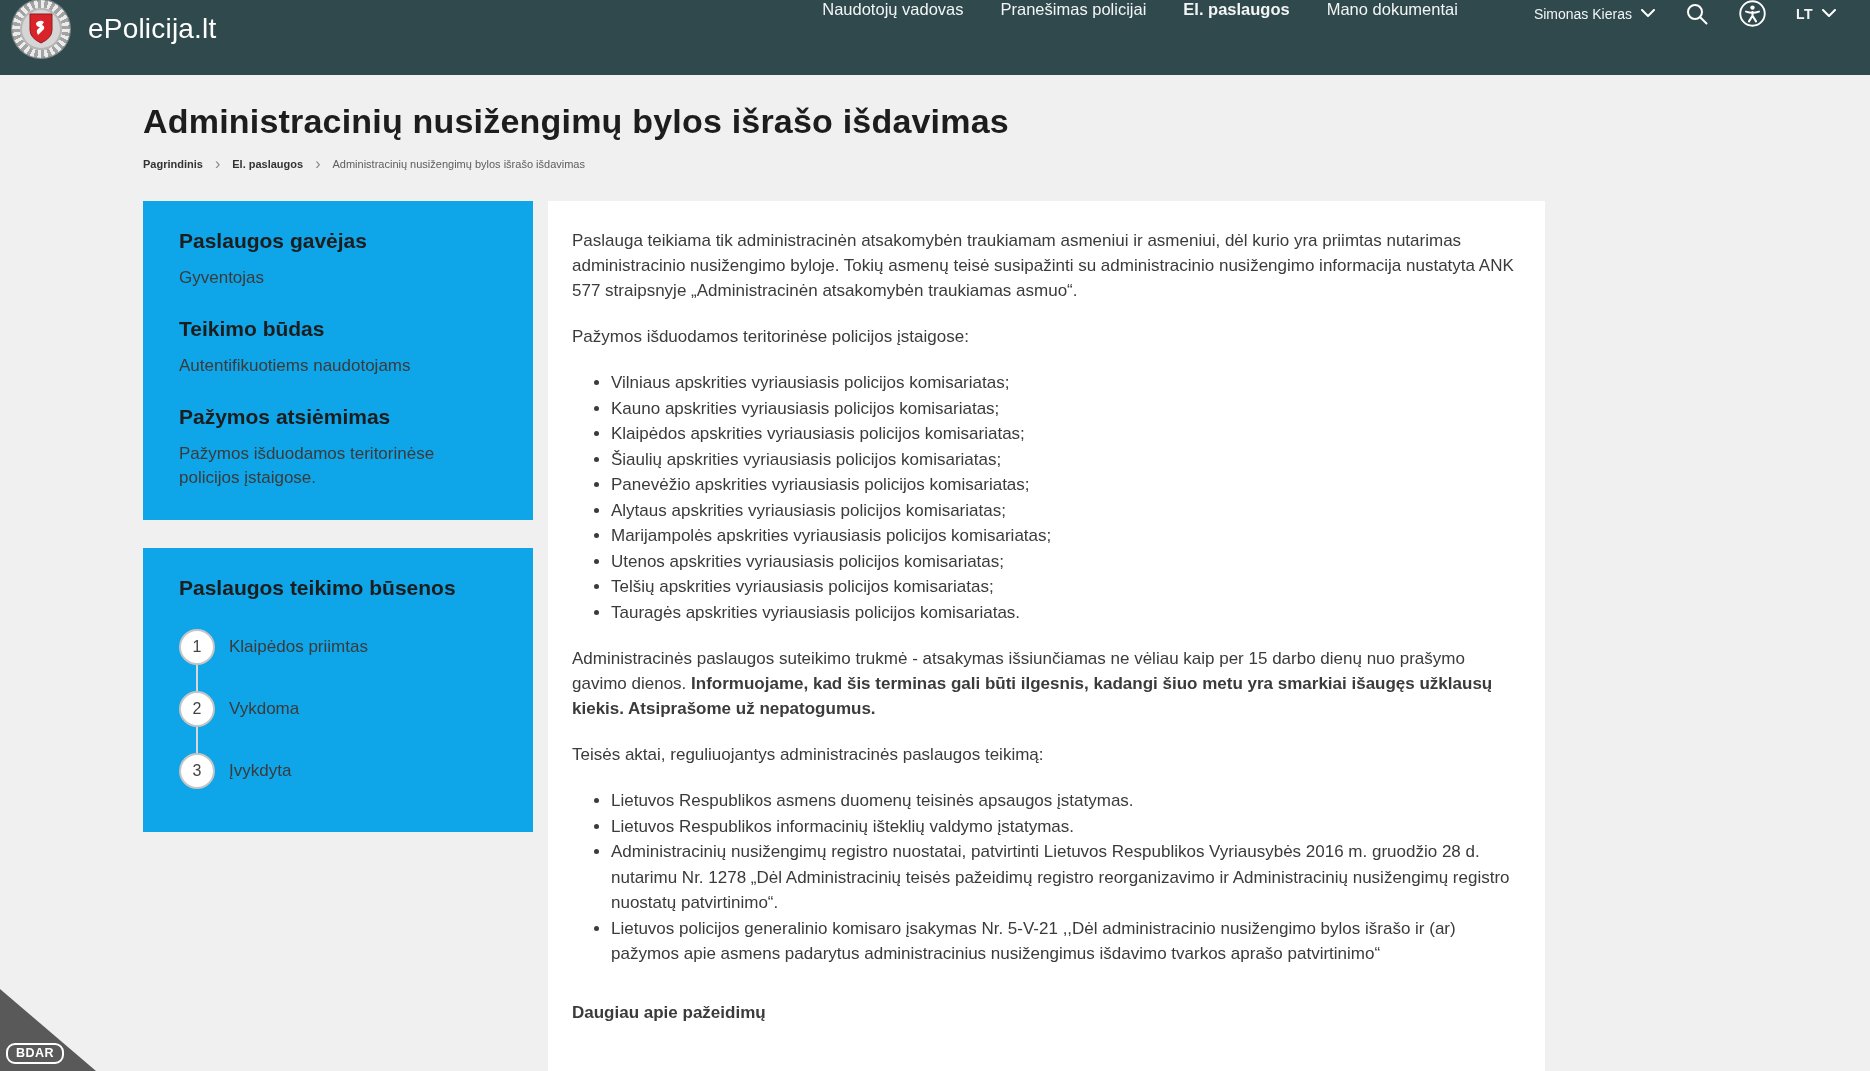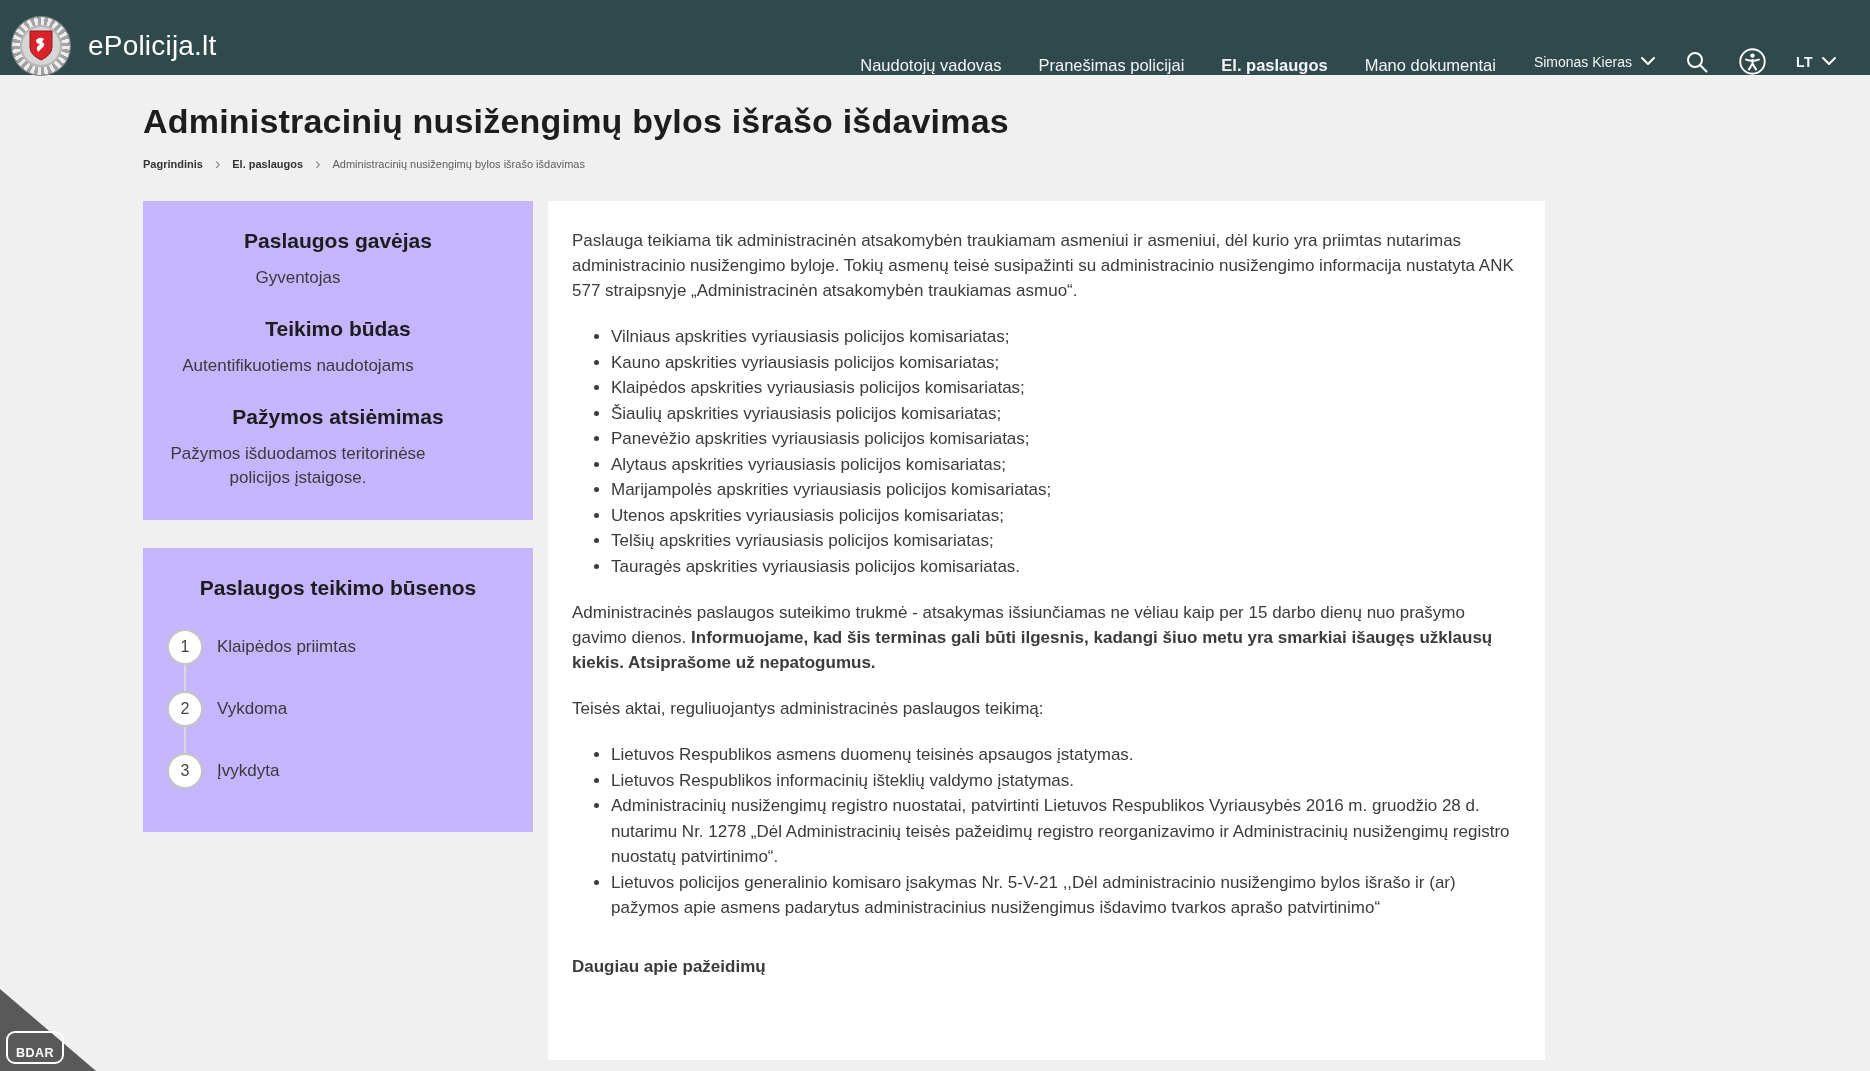--- a/index.html
+++ b/index.html
@@ -9,22 +9,23 @@
     background: #f0f0f1;
     color: #3b3b3b;
     position: relative;
   }
 
   
   .topbar {
     height: 75px;
     background: #30494d;
     display: flex;
-    align-items: flex-end;
+    align-items: flex-start;
     padding: 0 34px 0 12px;
+    gap: 38px;
   }
   .brand-wrap { display: flex; align-items: center; gap: 18px; }
   .badge {
     width: 58px; height: 58px; border-radius: 50%;
     background: repeating-conic-gradient(#ececec 0deg 7.5deg, #a3a3a3 7.5deg 15deg);
     position: relative; flex: 0 0 auto;
     box-shadow: 0 0 0 1px #84898a;
   }
   .badge::before {
     content: ""; position: absolute; inset: 8px; border-radius: 50%;
@@ -59,21 +60,21 @@
   .crumb a { text-decoration: none; color: #5d5d5d; cursor: pointer; }
   .crumb.bold a { font-weight: 700; color: #333333; }
   .crumb:not(:last-child)::after {
     content: "\203A"; margin: 0 12px; color: #8a8a8a; font-size: 16px;
   }
 
   .columns { display: flex; gap: 15px; margin-top: 28px; align-items: flex-start; }
 
   
   .sidebar { width: 390px; flex: 0 0 auto; display: flex; flex-direction: column; gap: 28px; }
-  .side-card { background: #c4b5fd; padding: 28px 24px 30px; text-align: center; }
+  .side-card { background: #0ea5e9; padding: 28px 36px 30px; }
   .side-card h3 { font-size: 21px; font-weight: 700; color: #1d1d1d; margin-bottom: 13px; }
   .info-sec + .info-sec { margin-top: 27px; }
   .info-sec p { font-size: 17px; line-height: 24px; color: #3b3b3b; max-width: 262px; }
 
   .steps { margin-top: 16px; }
   .step { display: flex; align-items: center; gap: 14px; padding: 13px 0; position: relative; }
   .step-circle {
     width: 36px; height: 36px; border-radius: 50%; border: 2px solid #c5c5c5;
     display: flex; align-items: center; justify-content: center;
     font-size: 16px; color: #444444; background: #ffffff; position: relative; z-index: 1;
@@ -98,21 +99,21 @@
 
   
   .bdar-corner {
     position: absolute; left: 0; bottom: 0; width: 96px; height: 82px;
     background: #595959;
     clip-path: polygon(0 0, 100% 100%, 0 100%);
   }
   .bdar-label {
     position: absolute; left: 6px; bottom: 7px;
     border: 2px solid #ffffff; border-radius: 9px;
-    padding: 13px 8px 2px; color: #ffffff; font-size: 12.5px; font-weight: 700;
+    padding: 1px 8px 2px; color: #ffffff; font-size: 12.5px; font-weight: 700;
     letter-spacing: 0.5px; cursor: pointer;
   }
 </style>
 </head>
 <body>
 
 <header class="topbar">
   <div class="brand-wrap">
     <span class="badge">
       <svg width="24" height="31" viewBox="0 0 24 31">
@@ -205,20 +206,21 @@
           </div>
           </div>
       </div>
 
     </aside>
 
     <main class="main-card">
 
       <p>Paslauga teikiama tik administracinėn atsakomybėn traukiamam asmeniui ir asmeniui, dėl kurio yra priimtas nutarimas administracinio nusižengimo byloje. Tokių asmenų teisė susipažinti su administracinio nusižengimo informacija nustatyta ANK 577 straipsnyje „Administracinėn atsakomybėn traukiamas asmuo“.</p>
 
+      <p>Pažymos išduodamos teritorinėse policijos įstaigose:</p>
 
       <ul>
           <li>Vilniaus apskrities vyriausiasis policijos komisariatas;</li>
           <li>Kauno apskrities vyriausiasis policijos komisariatas;</li>
           <li>Klaipėdos apskrities vyriausiasis policijos komisariatas;</li>
           <li>Šiaulių apskrities vyriausiasis policijos komisariatas;</li>
           <li>Panevėžio apskrities vyriausiasis policijos komisariatas;</li>
           <li>Alytaus apskrities vyriausiasis policijos komisariatas;</li>
           <li>Marijampolės apskrities vyriausiasis policijos komisariatas;</li>
           <li>Utenos apskrities vyriausiasis policijos komisariatas;</li>

